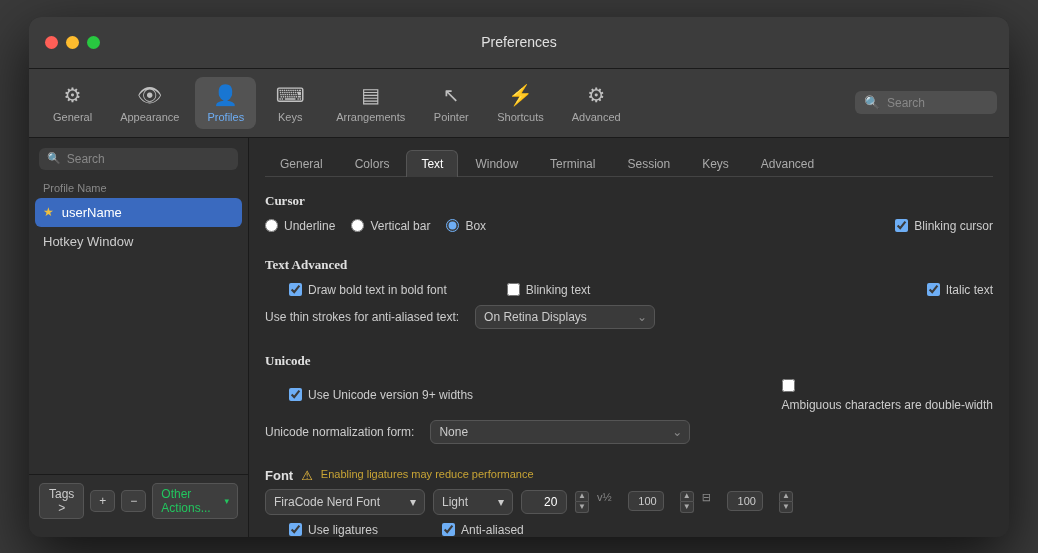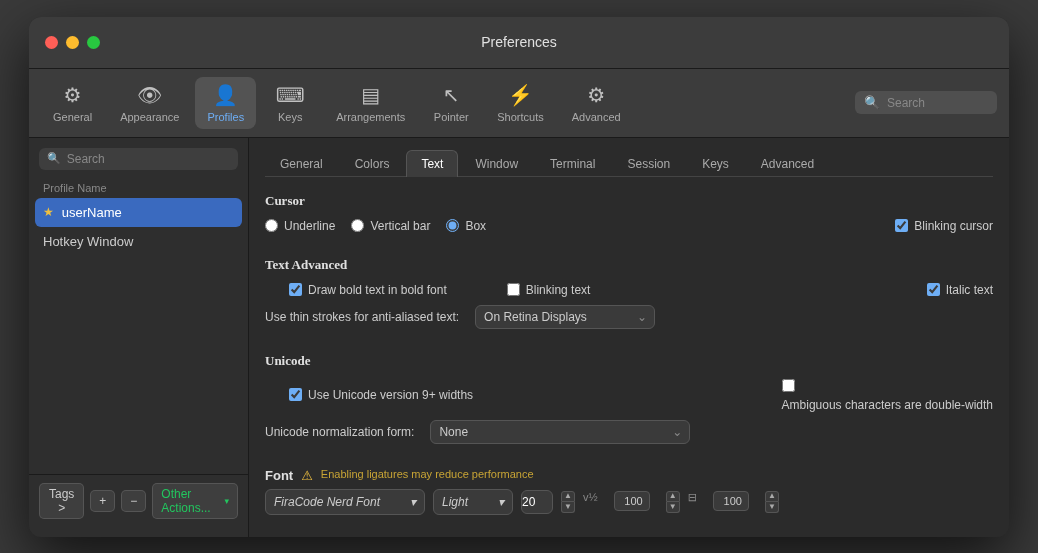--- a/index.html
+++ b/index.html
@@ -248,31 +248,30 @@
       border: 1px solid #555;
       border-radius: 6px;
       color: #ccc;
       font-size: 12px;
       padding: 5px 8px;
       cursor: pointer;
       display: flex;
       align-items: center;
       justify-content: space-between;
       gap: 6px;
-      font-style: italic;
     }
     .font-name-dd { min-width: 160px; }
     .font-style-dd { min-width: 80px; }
     .font-size-box {
       background: #3a3a3a;
       border: 1px solid #555;
       border-radius: 6px;
       color: #fff;
       font-size: 12px;
-      padding: 4px 0;
+      padding: 4px 22px;
       width: 32px;
       display: flex;
       align-items: center;
       justify-content: space-between;
     }
     .spinbox {
       display: flex;
       flex-direction: column;
       gap: 0;
     }
@@ -537,17 +536,27 @@
           </div>
           <div class="font-metric">
             <span>⊟</span>
             <span class="font-metric-value">100</span>
             <div class="spinbox">
               <button class="spinbox-btn">▲</button>
               <button class="spinbox-btn">▼</button>
             </div>
           </div>
         </div>
+        <div class="row">
+          <div class="checkbox-row">
+            <input type="checkbox" id="use-ligatures" checked="" style="">
+            <label class="checkbox-label" for="use-ligatures">Use ligatures</label>
+          </div>
+          <div class="checkbox-row" style="margin-left:24px;">
+            <input type="checkbox" id="anti-aliased" checked="" style="">
+            <label class="checkbox-label" for="anti-aliased">Anti-aliased</label>
+          </div>
+        </div>
 
       </div>
     </div>
   </div>
 </div>
 
 </body></html>

